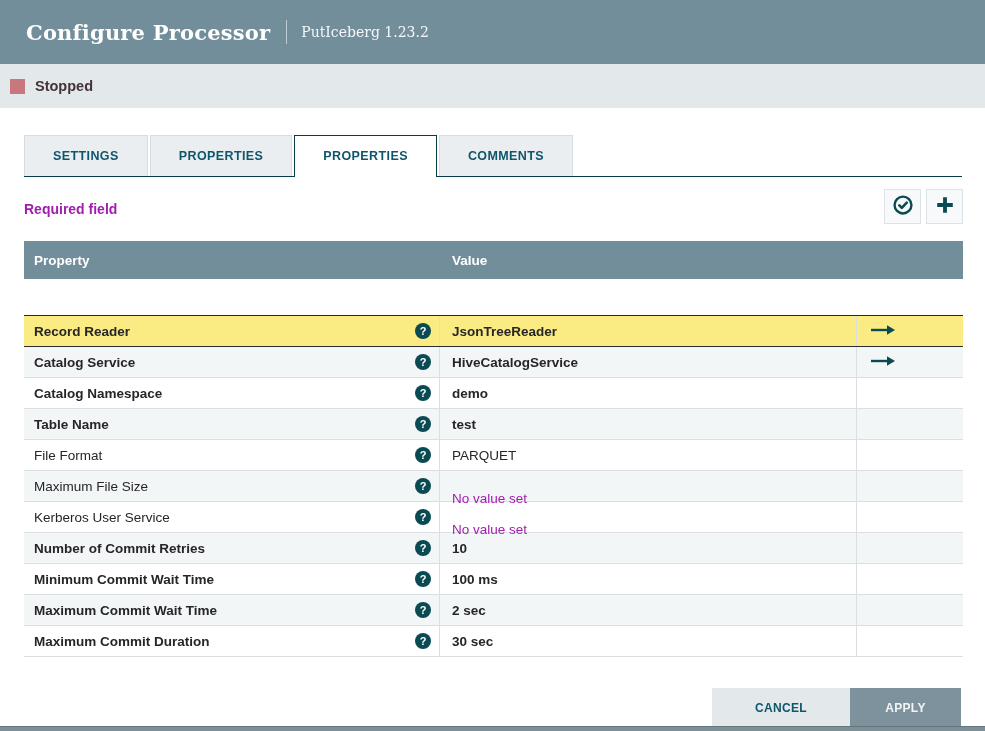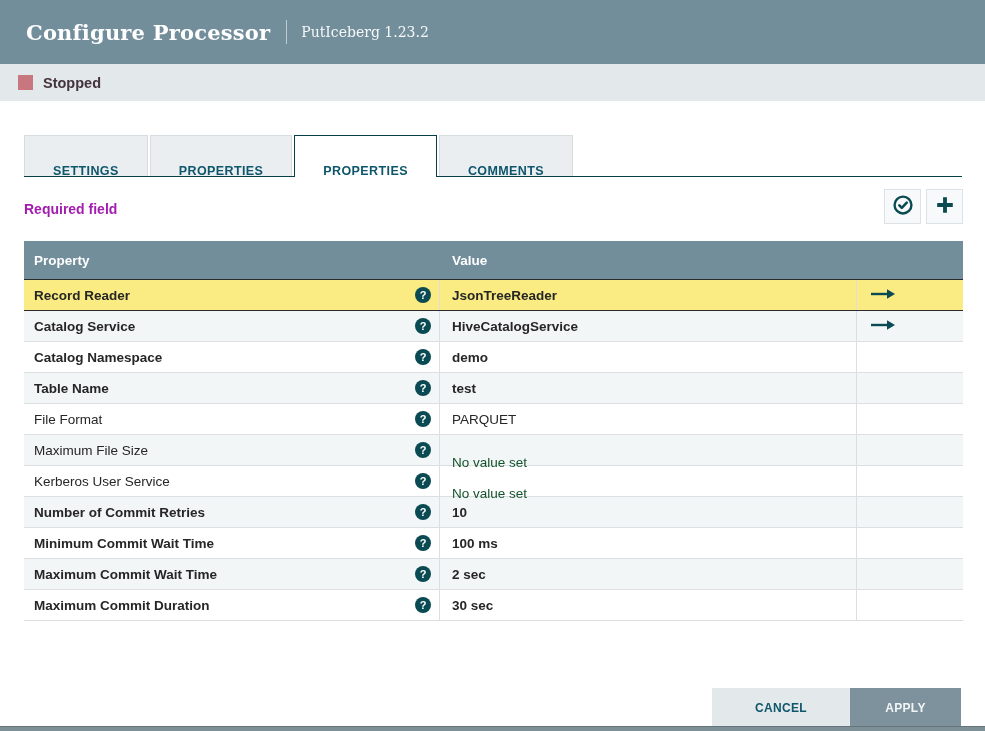--- a/index.html
+++ b/index.html
@@ -11,30 +11,30 @@
   .dlg-header { position:absolute; left:0; top:0; width:985px; height:64px;
     background:#728E9B; display:flex; align-items:center; padding-left:26px; }
   .dlg-title { font-family:"DejaVu Serif", serif; font-weight:bold;
     font-size:21px; color:#FFFFFF; letter-spacing:0.2px; }
   .dlg-sep { width:1px; height:24px; background:rgba(255,255,255,0.55);
     margin:0 14px 0 16px; }
   .dlg-subtitle { font-family:"DejaVu Serif", serif; font-size:14px;
     color:#F6F8F9; }
 
   
-  .status-bar { position:absolute; left:0; top:64px; width:985px; height:37px;
-    background:#E3E8EA; display:flex; align-items:center; padding-left:18px; }
+  .status-bar { position:absolute; left:0; top:64px; width:985px; height:44px;
+    background:#E3E8EA; display:flex; align-items:center; padding-left:10px; }
   .status-swatch { width:15px; height:15px; background:#C7777D; }
   .status-label { margin-left:10px; font-size:14.5px; font-weight:bold;
     color:#44333A; }
 
   
   .tab-bar { position:absolute; left:24px; top:135px; width:938px; height:42px;
     border-bottom:1px solid #073E47; display:flex; align-items:flex-end; }
-  .tab { height:41px; line-height:40px; padding:15px 28px; margin-right:2px;
+  .tab { height:41px; line-height:40px; padding:0 28px; margin-right:2px;
     background:#EAEEF0; border:1px solid #D6DCE0; border-bottom:none;
     color:#0E566B; font-size:12.5px; font-weight:bold; letter-spacing:0.4px;
     text-align:center; cursor:pointer; }
   .tab.active { height:42px; margin-bottom:-1px; background:#FFFFFF;
     border:1px solid #073E47; border-bottom:none; z-index:2; position:relative; }
 
   
   .required-label { position:absolute; left:24px; top:201px; font-size:14px;
     font-weight:bold; color:#a21caf; }
   .prop-toolbar { position:absolute; left:884px; top:189px; display:flex; gap:5px; }
@@ -43,30 +43,30 @@
     justify-content:center; cursor:pointer; }
 
   
   .prop-table { position:absolute; left:24px; top:233px; width:939px; }
   .t-head { display:flex; height:38px; background:#728E9B; align-items:center;
     color:#FFFFFF; font-size:13.5px; font-weight:bold;margin-top:8px; }
   .t-row { display:flex; height:31px; align-items:stretch; background:#FFFFFF;
     border-bottom:1px solid #DBDFE1; font-size:13.5px; color:#262626; }
   .t-row.alt { background:#F3F6F7; }
   .t-row.selected { background:#FAEB83; border-top:1px solid #2B2B2B;
-    border-bottom:1px solid #2B2B2B; height:32px; }
+    border-bottom:1px solid #2B2B2B; height:32px;margin-top:36px; }
   .cell-prop { width:416px; display:flex; align-items:center;
     padding-left:10px; border-right:1px solid #DBDFE1; }
   .t-head .cell-prop { border-right:none; }
   .cell-value { flex:1; display:flex; align-items:center; padding-left:12px;
     border-right:1px solid #DBDFE1;text-align:right; }
   .t-head .cell-value { border-right:none; }
   .cell-arrow { width:106px; display:flex; align-items:center; padding-left:13px; }
   .t-row.required .prop-name, .t-row.required .prop-value { font-weight:bold; }
-  .t-row.unset .prop-value { color:#14532d;margin-top:25px; }
+  .t-row.unset .prop-value { color:#a21caf;margin-top:25px; }
   .prop-name { flex:1; }
   .help-icon { width:16px; height:16px; border-radius:50%; background:#0A4A52;
     color:#FFFFFF; font-size:11px; font-weight:bold; line-height:16px;
     text-align:center; margin-right:8px; flex:0 0 auto; cursor:pointer; }
 
   
   .btn { position:absolute; top:688px; height:39px; border:none;
     font-family:"Liberation Sans", sans-serif; font-size:12px; font-weight:bold;
     letter-spacing:0.3px; cursor:pointer; }
   .btn-cancel { left:712px; width:138px; background:#E3E8EA; color:#0E566B; }

